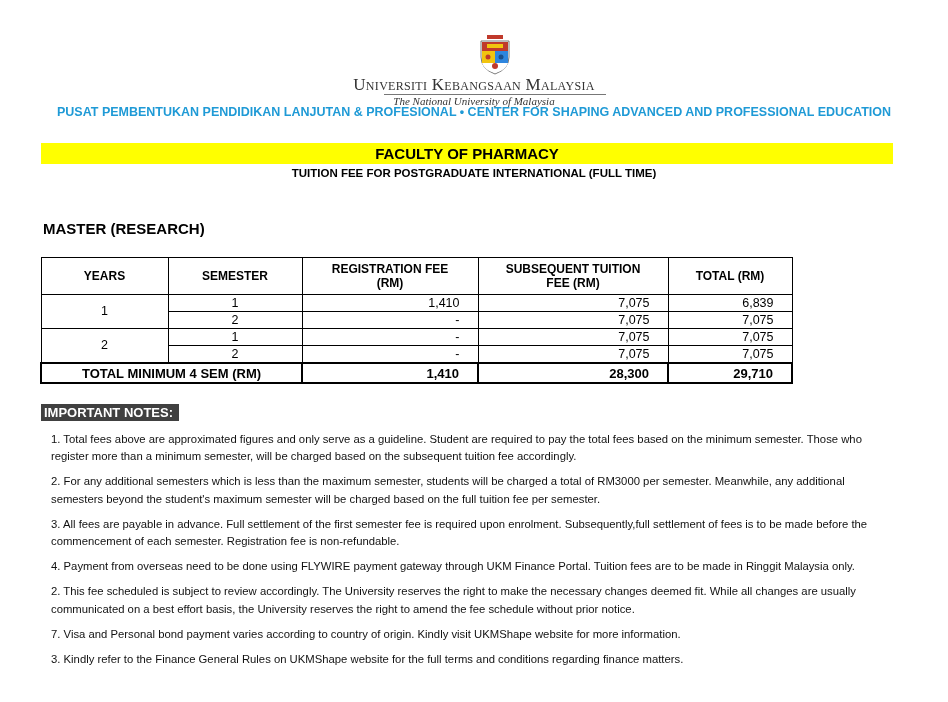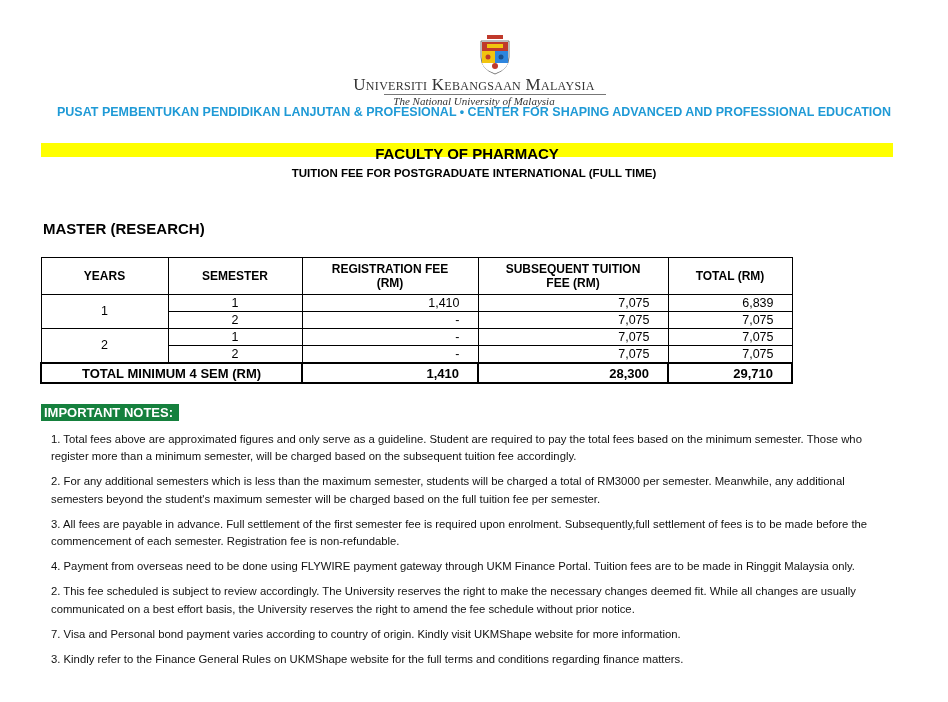--- a/index.html
+++ b/index.html
@@ -2,32 +2,32 @@
 <html><head>
 <meta charset="utf-8">
 <style>
   html, body { margin:0; padding:0; background:#ffffff; }
   body { width:948px; height:702px; position:relative; overflow:hidden; font-family:"Liberation Sans", sans-serif; color:#000; }
   .logo { position:absolute; left:479px; top:35px; width:32px; height:40px; }
   .uniname { position:absolute; left:0; width:948px; top:75px; text-align:center; font-family:"Liberation Serif", serif; font-size:15px; letter-spacing:0.3px; color:#333; }
   .uniline { position:absolute; left:384px; top:94px; width:222px; height:1px; background:#777; }
   .unisub { position:absolute; left:0; width:948px; top:95px; text-align:center; font-family:"Liberation Serif", serif; font-style:italic; font-size:11px; color:#333; }
   .center-title { position:absolute; left:0; width:948px; top:105px; text-align:center; font-family:"Liberation Sans", sans-serif; font-weight:bold; font-size:12.5px; color:#1f9ad6; letter-spacing:0px; }
-  .faculty { position:absolute; left:41px; top:143px; width:852px; height:14px; background:#ffff00; text-align:center; font-weight:bold; font-size:15px; line-height:22px; font-family:"Liberation Sans", sans-serif; }
+  .faculty { position:absolute; left:41px; top:143px; width:852px; height:21px; background:#ffff00; text-align:center; font-weight:bold; font-size:15px; line-height:22px; font-family:"Liberation Sans", sans-serif; }
   .subtitle { position:absolute; left:0; width:948px; top:167px; text-align:center; font-weight:bold; font-size:11.5px; font-family:"Liberation Sans", sans-serif; }
   .program { position:absolute; left:43px; top:220px; font-weight:bold; font-size:15px; font-family:"Liberation Sans", sans-serif; }
   table.fees { position:absolute; left:40px; top:257px; border-collapse:collapse; font-family:"Liberation Sans", sans-serif; font-size:12.5px; }
   table.fees td, table.fees th { border:1px solid #000; padding:0 18px; }
   table.fees th { font-weight:bold; height:36px; font-size:12px; }
   table.fees td { height:16px; line-height:15px; }
   table.fees { border:1.5px solid #000; }
   .c { text-align:center; }
   .r { text-align:right; }
   tr.totalrow td { font-weight:bold; height:18px; border:2px solid #000; font-size:13px; }
-  .notes-head { position:absolute; left:41px; top:404px; background:#15803d; color:#fff; font-weight:bold; font-size:13px; padding:0 6px 0 3px; height:17px; line-height:17px; font-family:"Liberation Sans", sans-serif; }
+  .notes-head { position:absolute; left:41px; top:404px; background:#404040; color:#fff; font-weight:bold; font-size:13px; padding:0 6px 0 3px; height:17px; line-height:17px; font-family:"Liberation Sans", sans-serif; }
   .notes { position:absolute; left:43px; top:423px; width:860px; font-size:11.3px; line-height:17.2px; font-family:"Liberation Sans", sans-serif; color:#111; }
   .notes p { margin:8px; }
 </style>
 </head>
 <body>
 
 <div class="logo">
   <svg width="32" height="40" viewBox="0 0 32 40">
     <rect x="8" y="0" width="16" height="4" fill="#c0392b"></rect>
     <path d="M2 6 H30 V22 Q30 34 16 39 Q2 34 2 22 Z" fill="#ffffff" stroke="#555" stroke-width="0.8"></path>

